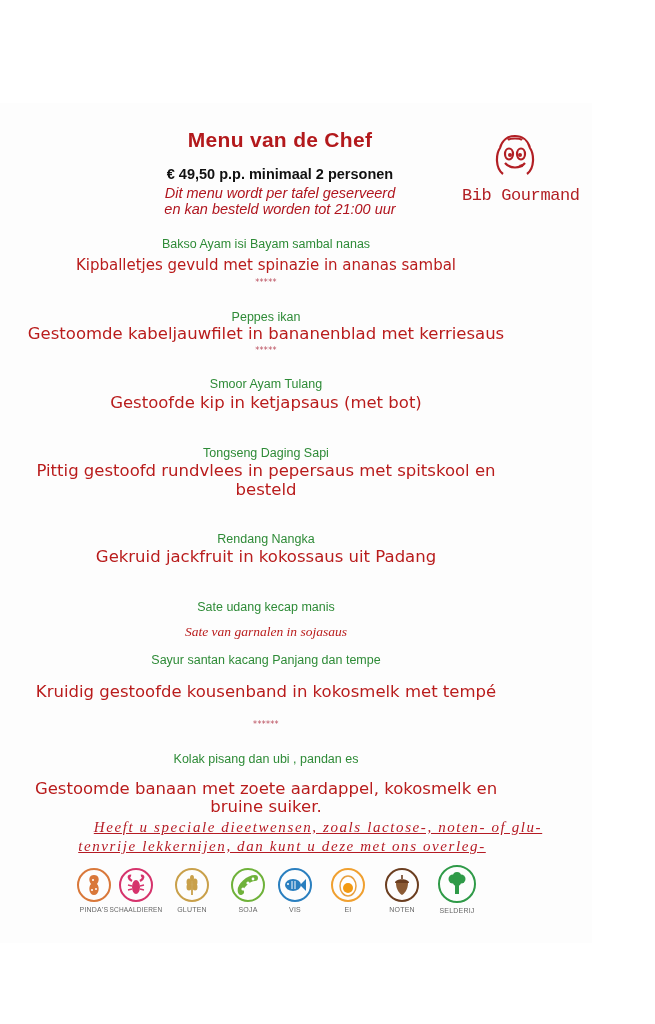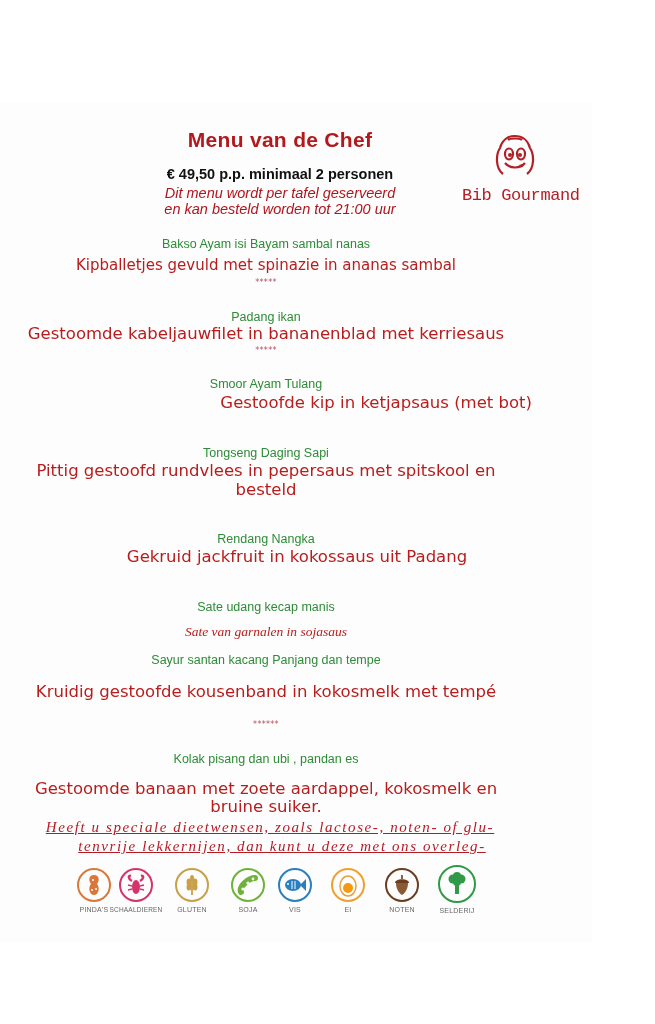--- a/index.html
+++ b/index.html
@@ -46,47 +46,47 @@
     <circle cx="58" cy="23" r="2" fill="#b21f24"></circle>
     <path d="M57 33 C59 36 62 36 61 32 Z" fill="#b21f24"></path>
   </svg>
   <span class="logo-label">Bib Gourmand</span>
 </div>
 
 <div class="abs center dish-name" style="top:237px;">Bakso  Ayam isi Bayam sambal nanas</div>
 <div class="abs center dish-desc" style="top:256px; font-size:15px;">Kipballetjes gevuld met spinazie in ananas sambal</div>
 <div class="abs center sep" style="top:278px;">*****</div>
 
-<div class="abs center dish-name" style="top:310px;">Padang ikan</div>
+<div class="abs center dish-name" style="top:310px;">Peppes ikan</div>
 <div class="abs center dish-desc big" style="top:324px;">Gestoomde kabeljauwfilet in bananenblad met kerriesaus</div>
 <div class="abs center sep" style="top:346px;">*****</div>
 
 <div class="abs center dish-name" style="top:377px;">Smoor Ayam Tulang</div>
-<div class="abs center dish-desc big" style="top:393px;text-align:right;">Gestoofde kip in ketjapsaus (met bot)</div>
+<div class="abs center dish-desc big" style="top:393px;">Gestoofde kip in ketjapsaus (met bot)</div>
 
 <div class="abs center dish-name" style="top:446px;">Tongseng Daging Sapi</div>
 <div class="abs center dish-desc big" style="top:461px;">Pittig gestoofd rundvlees in pepersaus met spitskool en</div>
 <div class="abs center dish-desc big" style="top:480px;">besteld</div>
 
 <div class="abs center dish-name" style="top:532px;">Rendang Nangka</div>
-<div class="abs center dish-desc big" style="top:547px;padding-left:31px;">Gekruid jackfruit in kokossaus  uit Padang</div>
+<div class="abs center dish-desc big" style="top:547px;">Gekruid jackfruit in kokossaus  uit Padang</div>
 
 <div class="abs center dish-name" style="top:600px;">Sate udang kecap manis</div>
 <div class="abs center dish-desc small" style="top:622px;">Sate  van garnalen in sojasaus</div>
 
 <div class="abs center dish-name" style="top:653px;">Sayur santan kacang Panjang dan tempe</div>
 <div class="abs center dish-desc big" style="top:682px;">Kruidig gestoofde kousenband in kokosmelk met tempé</div>
 
 <div class="abs center sep" style="top:720px;">******</div>
 
 <div class="abs center dish-name" style="top:752px;">Kolak pisang dan ubi , pandan es</div>
 <div class="abs center dish-desc big" style="top:779px;">Gestoomde banaan met zoete aardappel, kokosmelk en</div>
 <div class="abs center dish-desc big" style="top:797px;">bruine suiker.</div>
 
-<div class="abs center disclaimer" style="top:818px;">Heeft u speciale dieetwensen, zoals lactose-, noten- of glu-</div>
+<div class="abs center disclaimer" style="top:818px;margin-left:48px;">Heeft u speciale dieetwensen, zoals lactose-, noten- of glu-</div>
 <div class="abs center disclaimer" style="top:837px;margin-left:12px;">tenvrije lekkernijen, dan kunt u deze met ons overleg-</div>
 
 <div class="abs allergens">
   <div class="allergen" style="left:-6px;">
     <div class="circ" style="border-color:#d9783a;">
       <svg width="20" height="22" viewBox="0 0 20 22">
           <path d="M10 1 C15 1 16 6 13 10 C16 13 15 21 10 21 C5 21 4 13 7 10 C4 6 5 1 10 1 Z" fill="#d9783a"></path>
           <circle cx="9" cy="6" r="1" fill="#fff"></circle>
           <circle cx="12" cy="15" r="1" fill="#fff"></circle>
           <circle cx="8" cy="16" r="1" fill="#fff"></circle>

